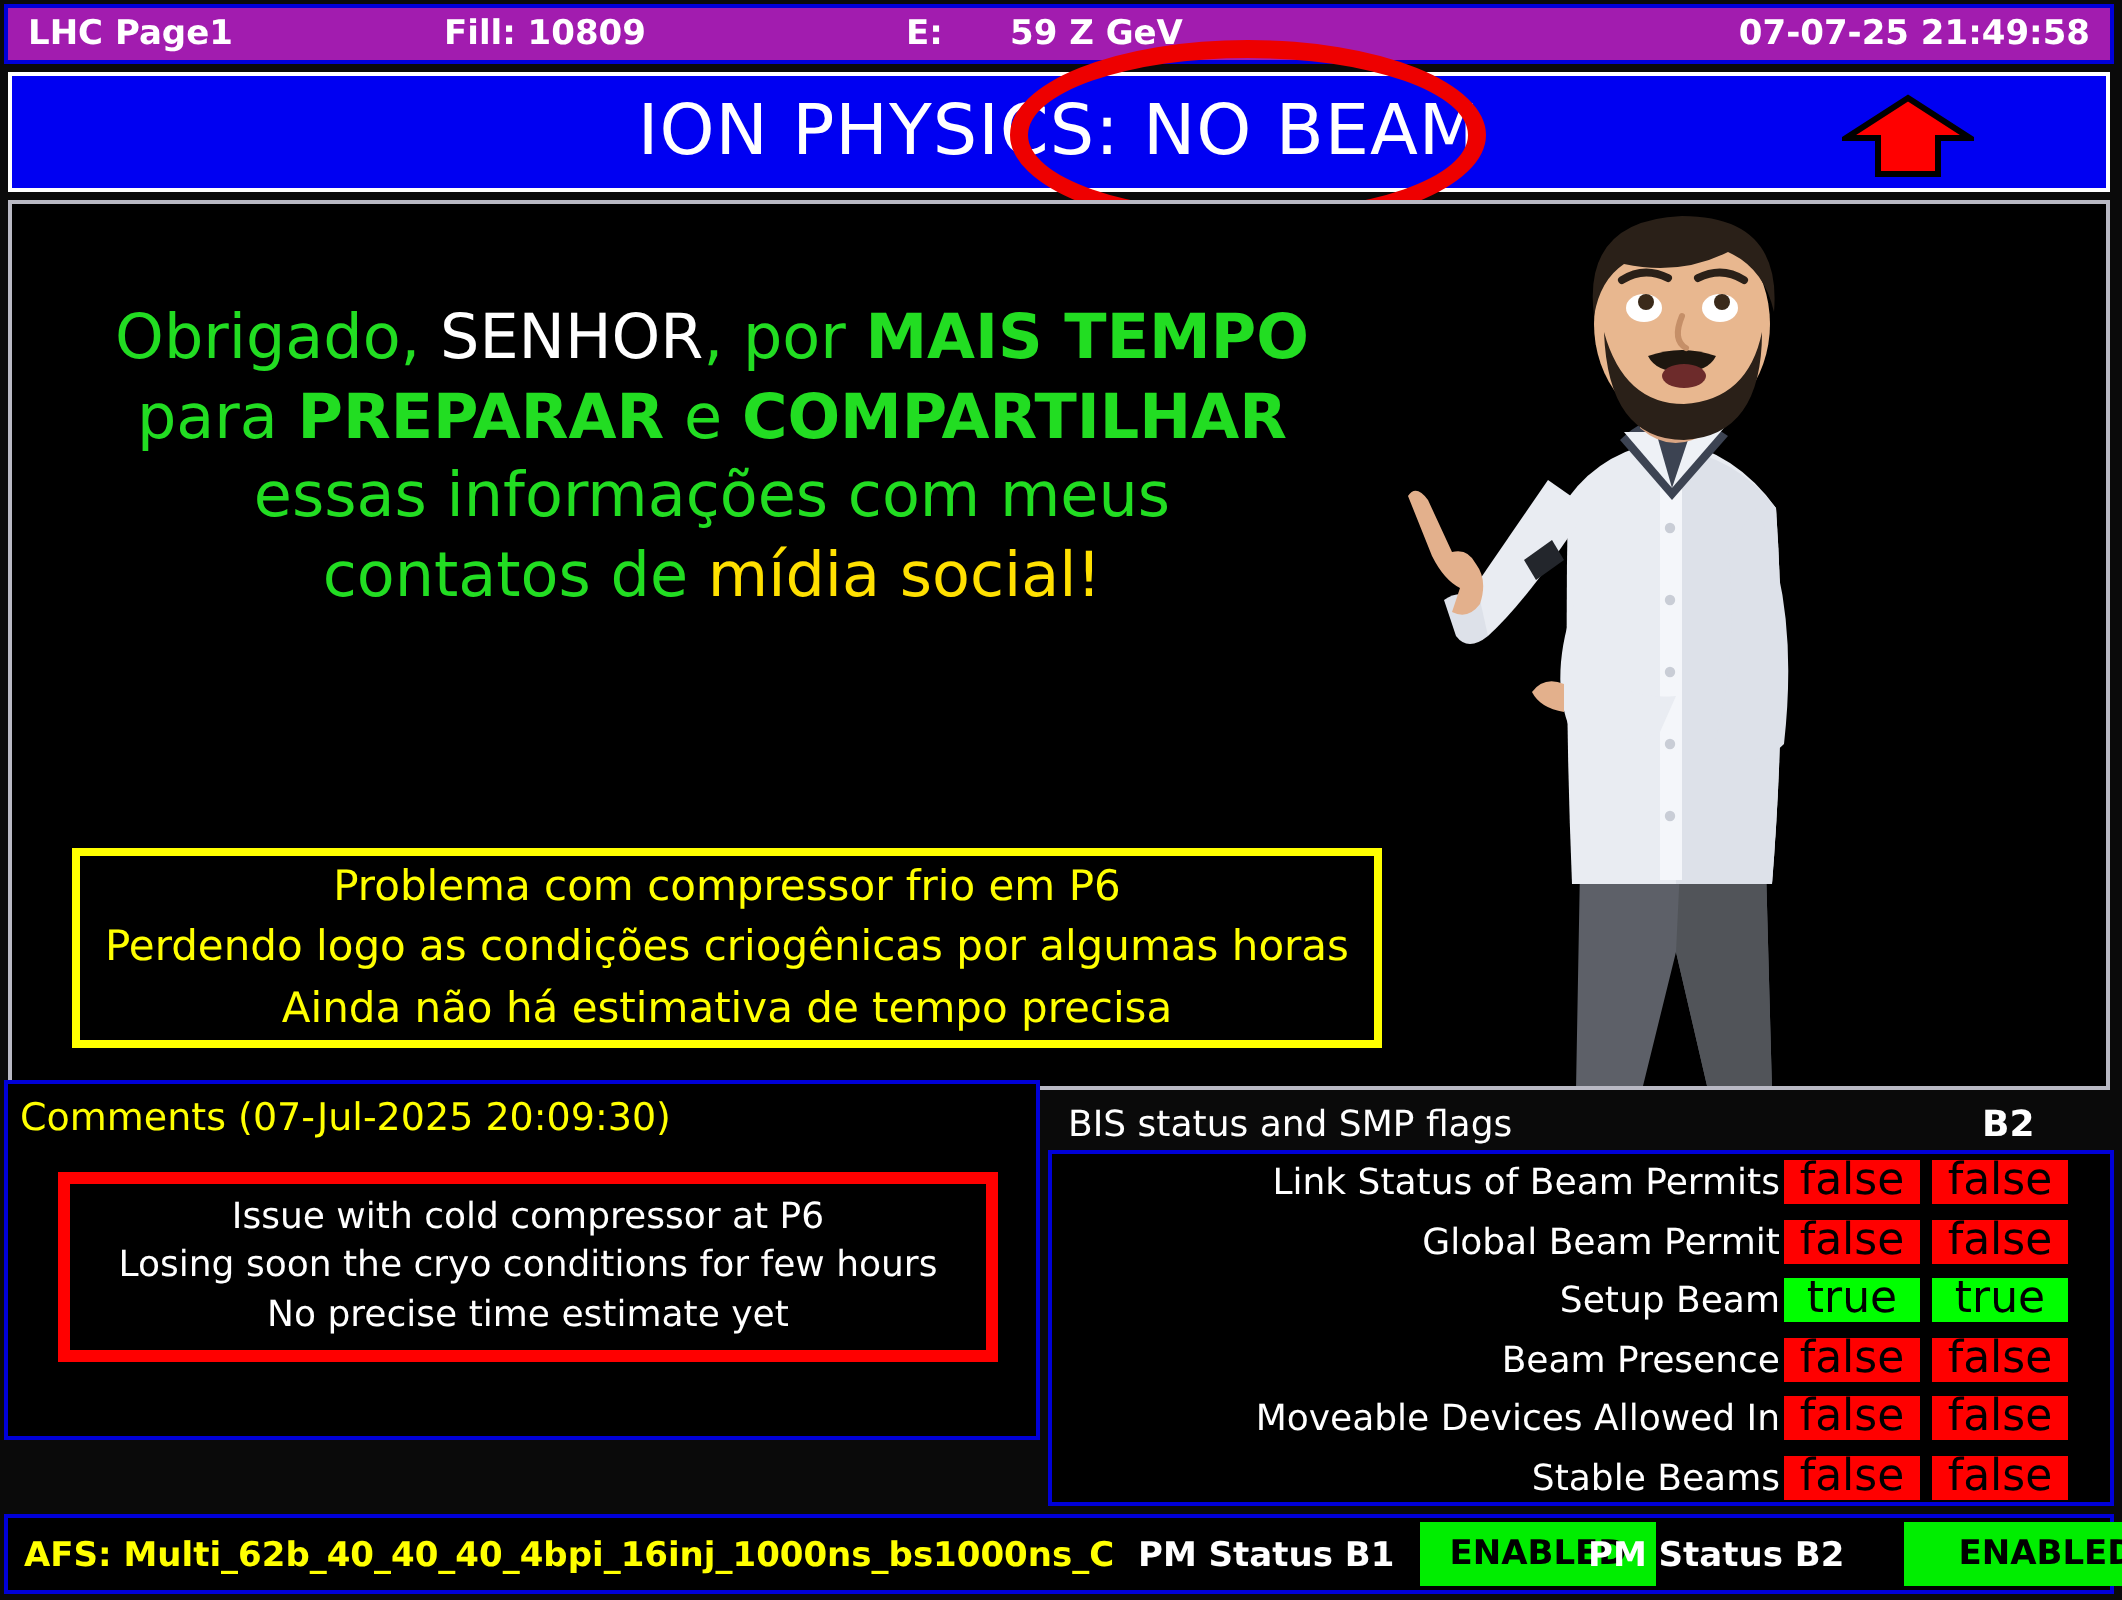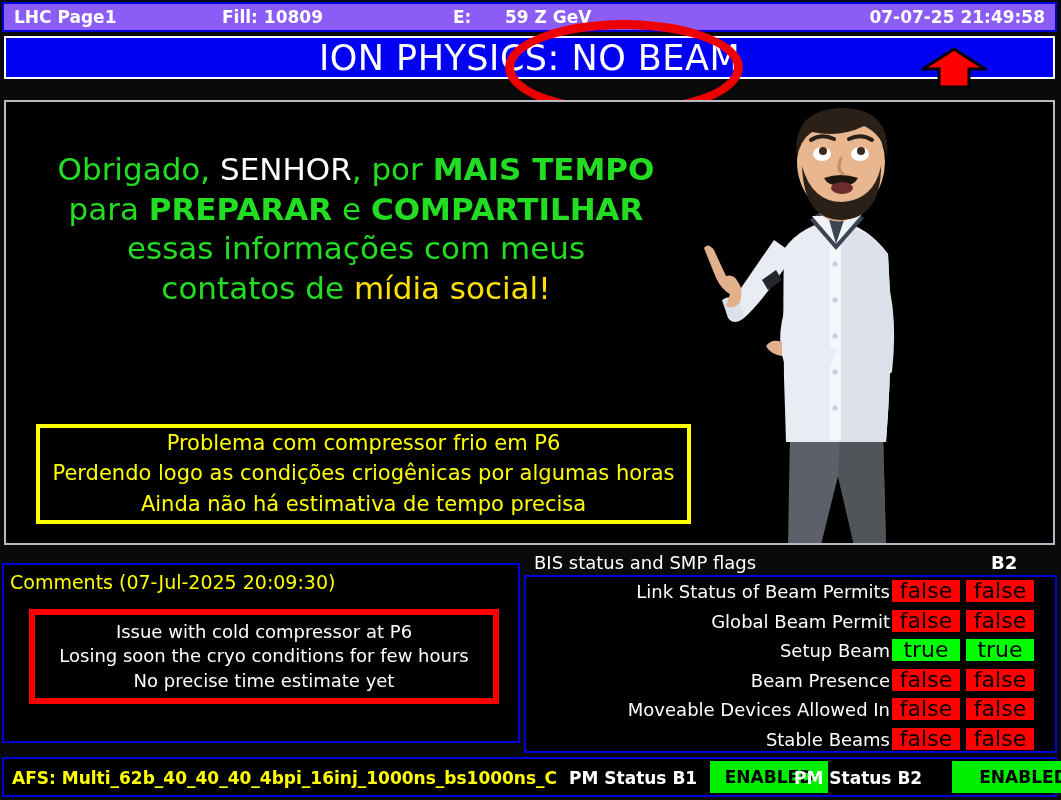--- a/index.html
+++ b/index.html
@@ -1,32 +1,32 @@
 <!DOCTYPE html>
 <html><head>
 <meta charset="utf-8">
 <style>
   html,body{margin:0;padding:0;background:#0a0a0a;}
   body{width:1061px;height:800px;overflow:hidden;font-family:"DejaVu Sans","Liberation Sans",sans-serif;}
   #app{position:relative;width:1061px;height:800px;background:#0a0a0a;}
 
   
   .hdr{position:absolute;left:2px;top:2px;width:1055px;height:30px;
-       background:#8b5cf6;border:2px solid #0000d8;box-sizing:border-box;}
+       background:#a21caf;border:2px solid #0000d8;box-sizing:border-box;}
   .hdr span{position:absolute;top:50%;transform:translateY(-50%);
             color:#fff;font-weight:bold;font-size:17px;
             font-family:"DejaVu Sans","Liberation Sans",sans-serif;white-space:nowrap;}
   .hdr .h-page{left:10px;}
   .hdr .h-fill{left:218px;}
   .hdr .h-elab{left:449px;}
   .hdr .h-eval{left:501px;}
   .hdr .h-time{right:10px;}
 
   
-  .banner{position:absolute;left:4px;top:36px;width:1051px;height:43px;
+  .banner{position:absolute;left:4px;top:36px;width:1051px;height:60px;
           background:#0000f2;border:2px solid #ffffff;box-sizing:border-box;}
   .banner .btxt{position:absolute;left:0;right:0;top:50%;transform:translateY(-50%);
                 text-align:center;color:#fff;font-size:35px;letter-spacing:.5px;
                 font-family:"DejaVu Sans","Liberation Sans",sans-serif;}
   .arrow{position:absolute;left:915px;top:9px;width:66px;height:42px;}
 
   
   .ellipse{position:absolute;left:505px;top:20px;width:238px;height:95px;
            border:9px solid #ee0000;border-radius:50%;box-sizing:border-box;
            pointer-events:none;}
@@ -43,21 +43,21 @@
   
   .note{position:absolute;left:30px;top:322px;width:655px;height:100px;
         background:#000;border:4px solid #ffff00;box-sizing:border-box;
         display:flex;flex-direction:column;align-items:center;}
   .note .nl{color:#ffff00;font-size:21px;line-height:1.45;white-space:nowrap;}
 
   
   .person{position:absolute;left:672px;top:2px;width:372px;height:441px;}
 
   
-  .comments{position:absolute;left:2px;top:563px;width:518px;height:180px;
+  .comments{position:absolute;left:2px;top:540px;width:518px;height:180px;
             background:#000;border:2px solid #0000d8;box-sizing:border-box;}
   .comments .ctitle{position:absolute;left:6px;top:6px;color:#ffff00;font-size:19px;
                     font-family:"DejaVu Sans","Liberation Sans",sans-serif;}
   .redbox{position:absolute;left:25px;top:44px;width:470px;height:95px;
           background:#000;border:6px solid #ff0000;box-sizing:border-box;
           display:flex;flex-direction:column;align-items:center;justify-content:center;}
   .redbox .rl{color:#fff;font-size:18px;line-height:1.35;white-space:nowrap;}
 
   
   .bis-hdr{position:absolute;left:524px;top:552px;width:533px;height:22px;}

